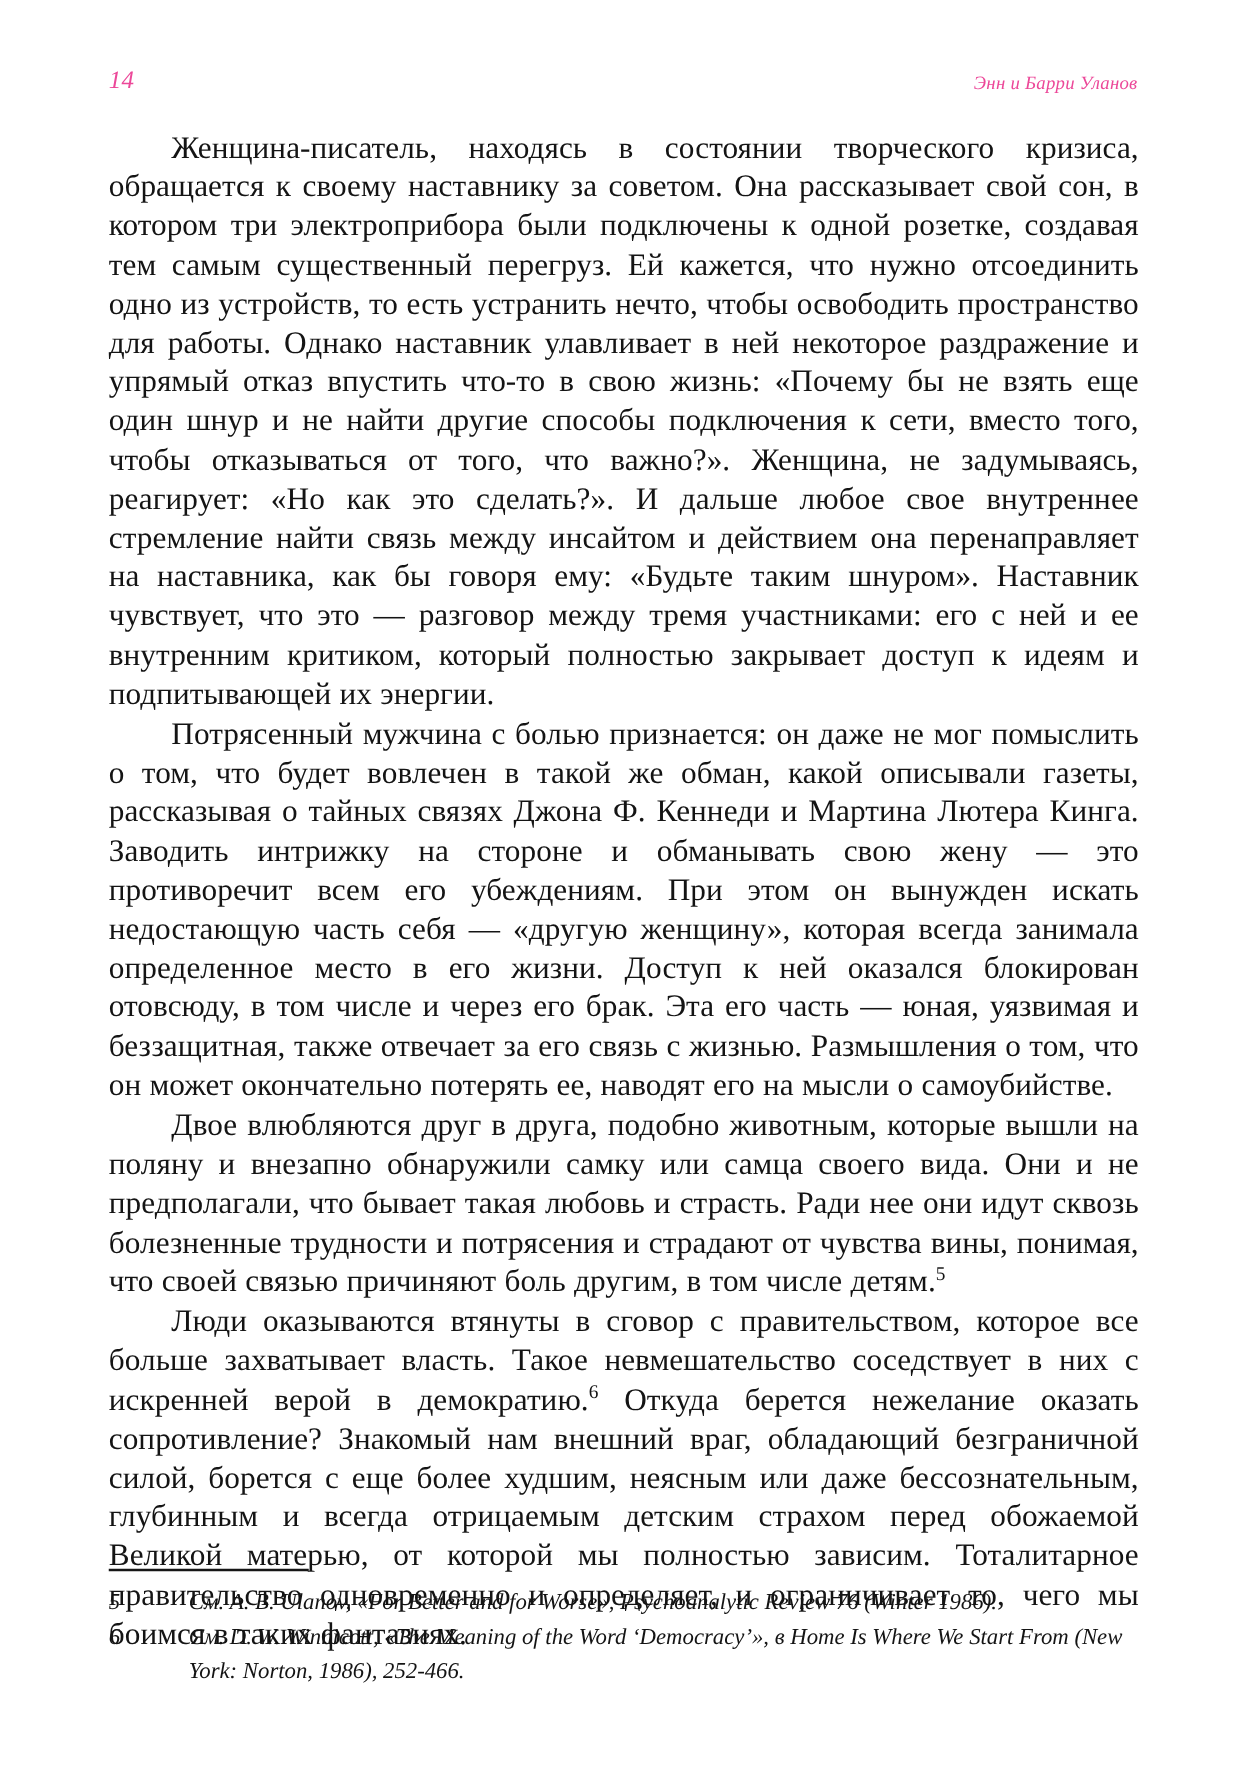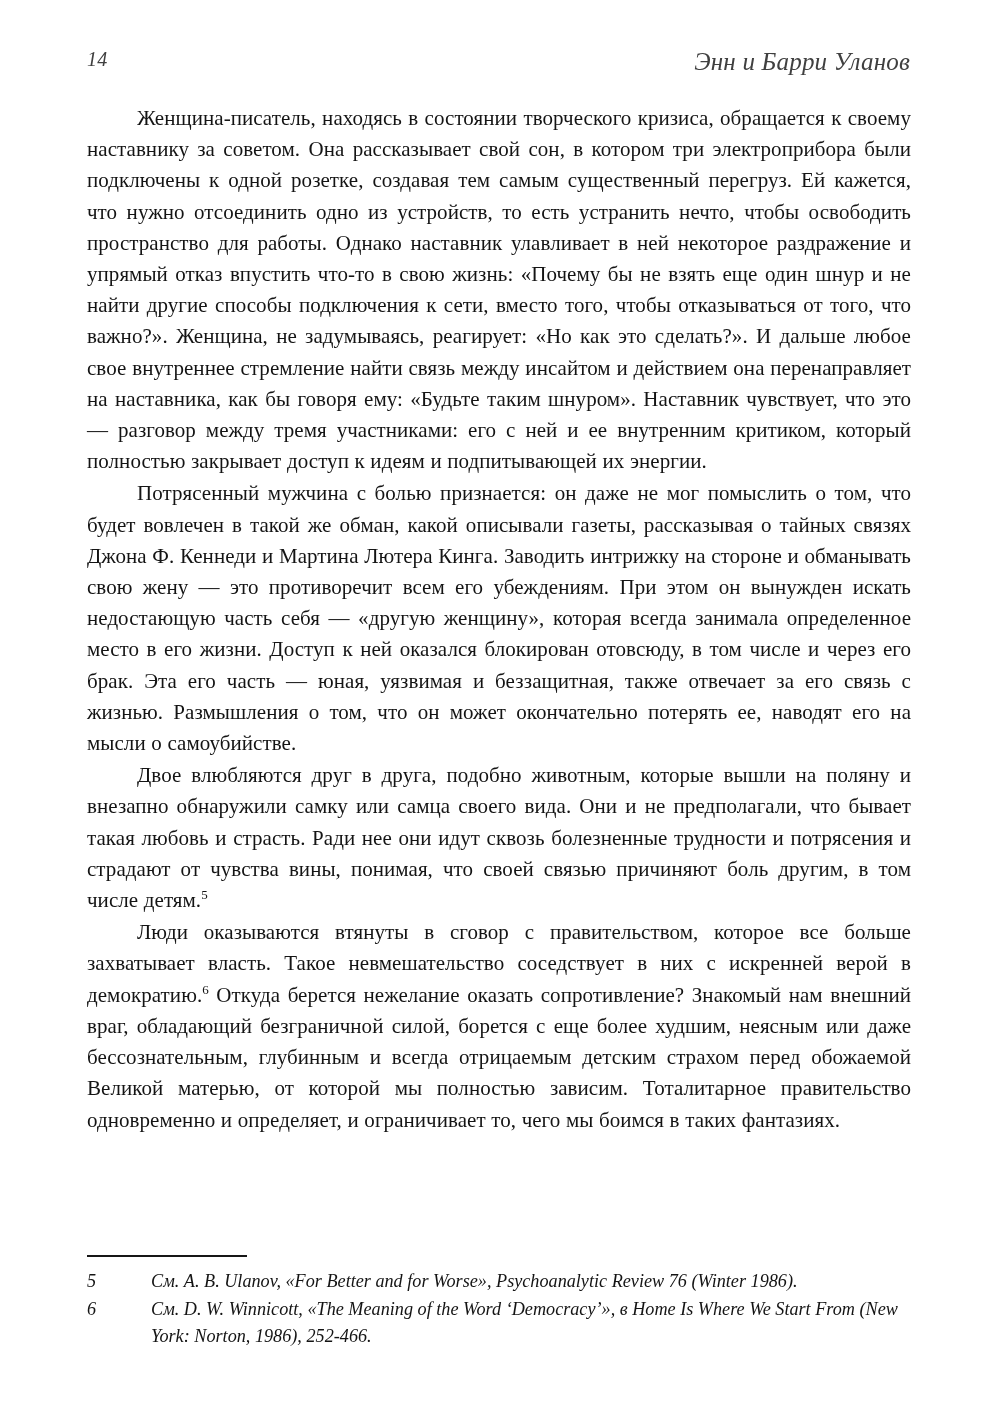--- a/index.html
+++ b/index.html
@@ -22,49 +22,49 @@
   }
 
   
   .running-head {
     position: absolute;
     left: 87px;
     right: 90px;
     top: 48px;
     height: 28px;
     display: flex;
-    align-items: flex-start;
+    align-items: flex-end;
     justify-content: space-between;
     font-style: italic;
     font-size: 19.5px;
     letter-spacing: 0.2px;
-    color: #404040;
+    color: #ec4899;
   }
   .running-head .folio {
     font-style: italic;
     font-size: 20px;
   }
   .running-head .rh-title {
     font-style: italic;
-    font-size: 25px;
+    font-size: 15px;
     white-space: nowrap;
   }
 
   
   .textblock {
     position: absolute;
     left: 87px;
     top: 103px;
     width: 824px;
   }
   p.body-par {
     margin: 0;
     text-indent: 50px;
     text-align: justify;
-    font-size: 21px;
+    font-size: 25px;
     line-height: 31.2px;
     letter-spacing: 0.05px;
     word-spacing: 0.3px;
     hyphens: manual;
     color: #141414;
   }
   p.body-par + p.body-par {
     margin-top: 1px;
   }
   sup.fn-ref {

